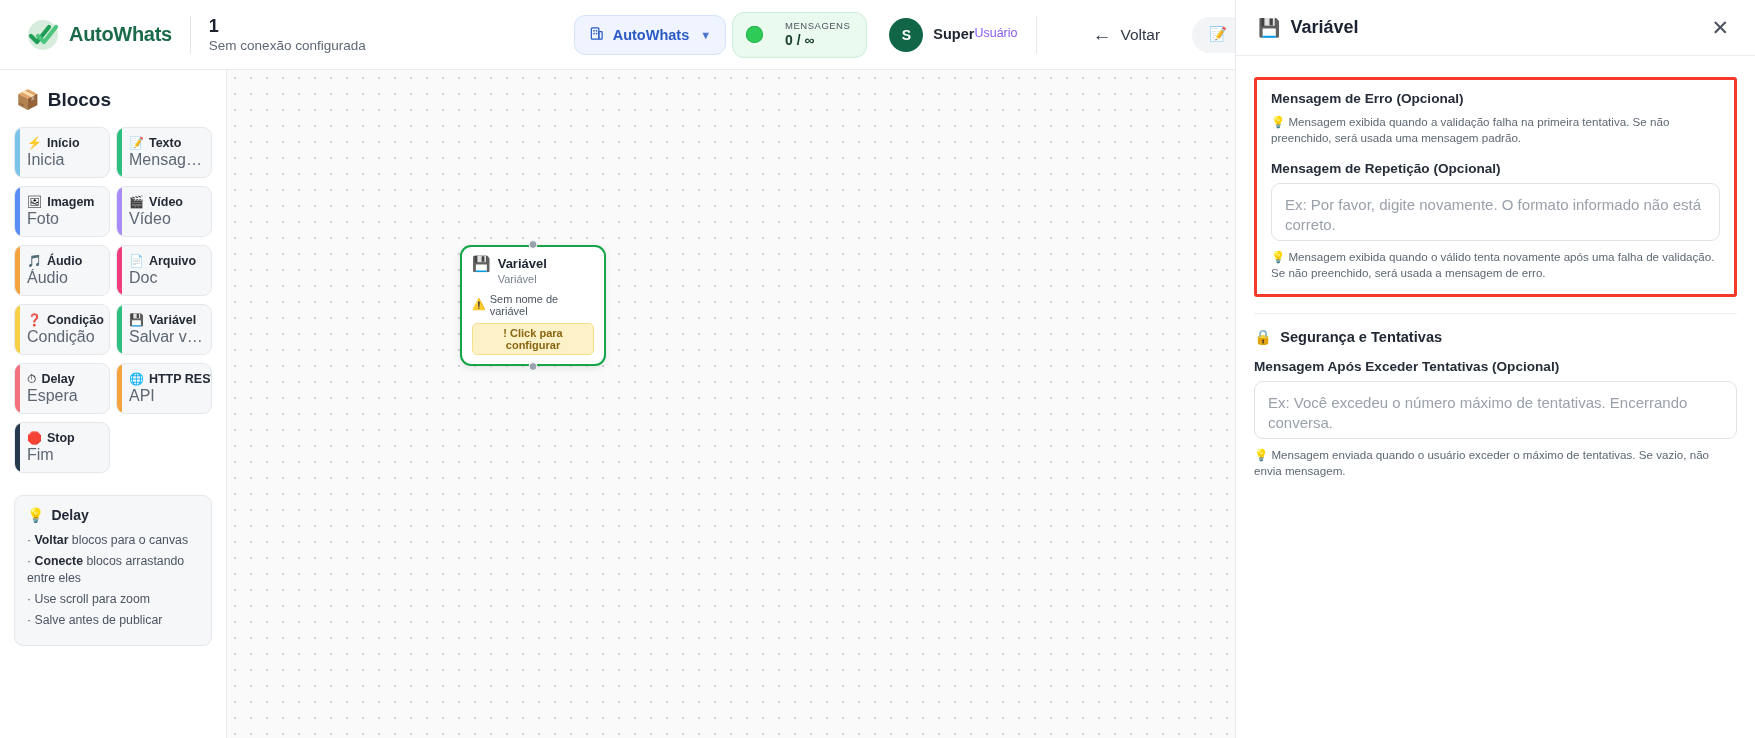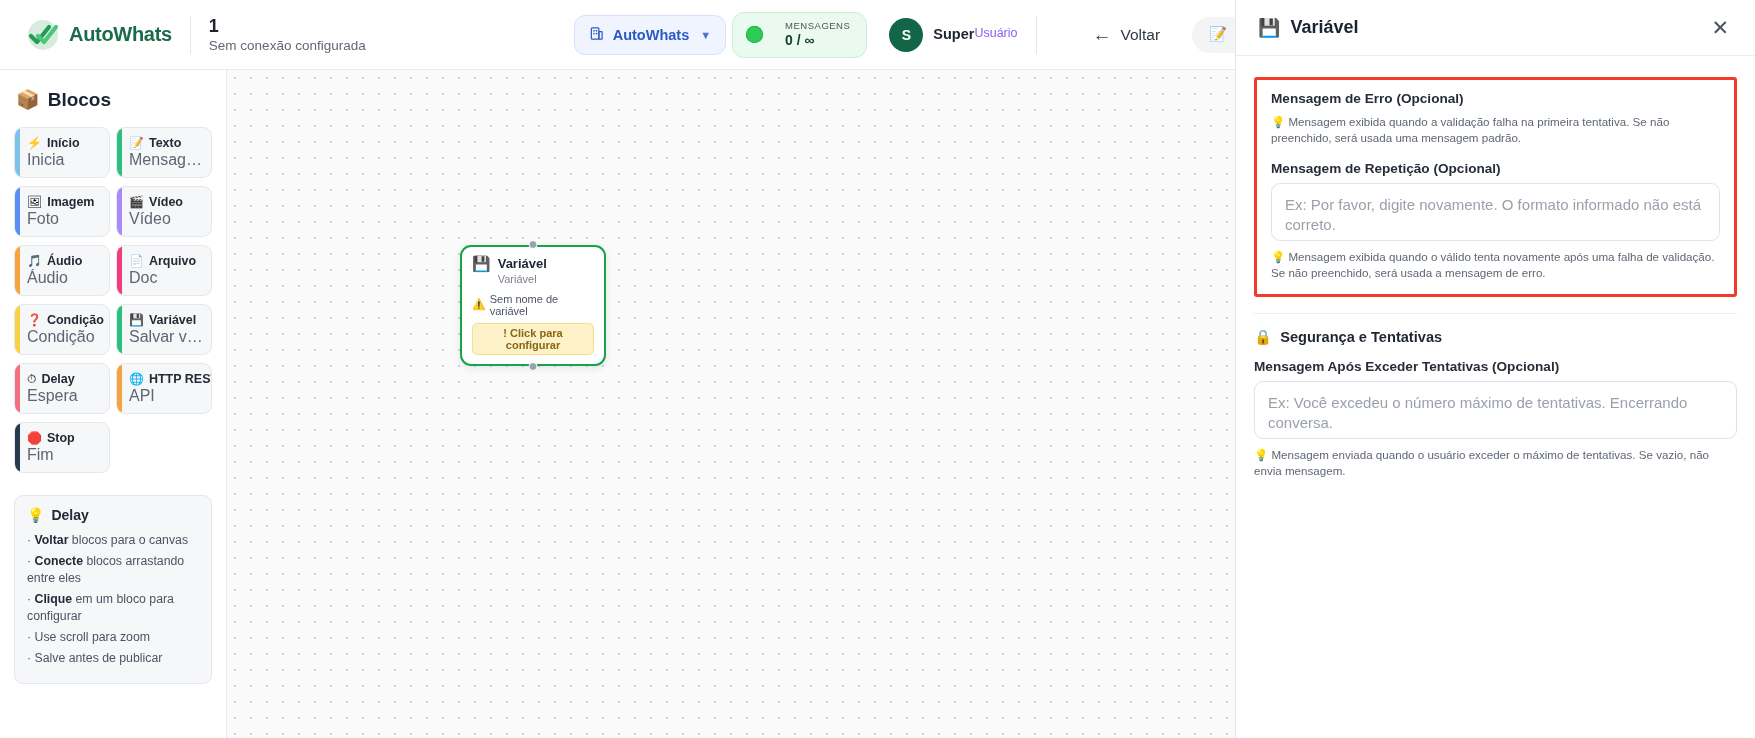--- a/index.html
+++ b/index.html
@@ -355,21 +355,20 @@
       </div>
     </div>
 
     <div class="tips">
       <div class="tips-title">
         <span>💡</span>
         <span>Delay</span>
       </div>
       <div class="tip-line">· <b>Voltar</b><span> blocos para o canvas</span></div>
       <div class="tip-line">· <b>Conecte</b><span> blocos arrastando entre eles</span></div>
-      <div class="tip-line">· <b>Clique</b><span> em um bloco para configurar</span></div>
       <div class="tip-line">· <span>Use scroll para zoom</span></div>
       <div class="tip-line">· <span>Salve antes de publicar</span></div>
     </div>
   </div>
 
   <div class="canvas">
     <div class="node">
       <span class="handle top"></span>
       <div class="node-head">
         <span class="node-ico">💾</span>

